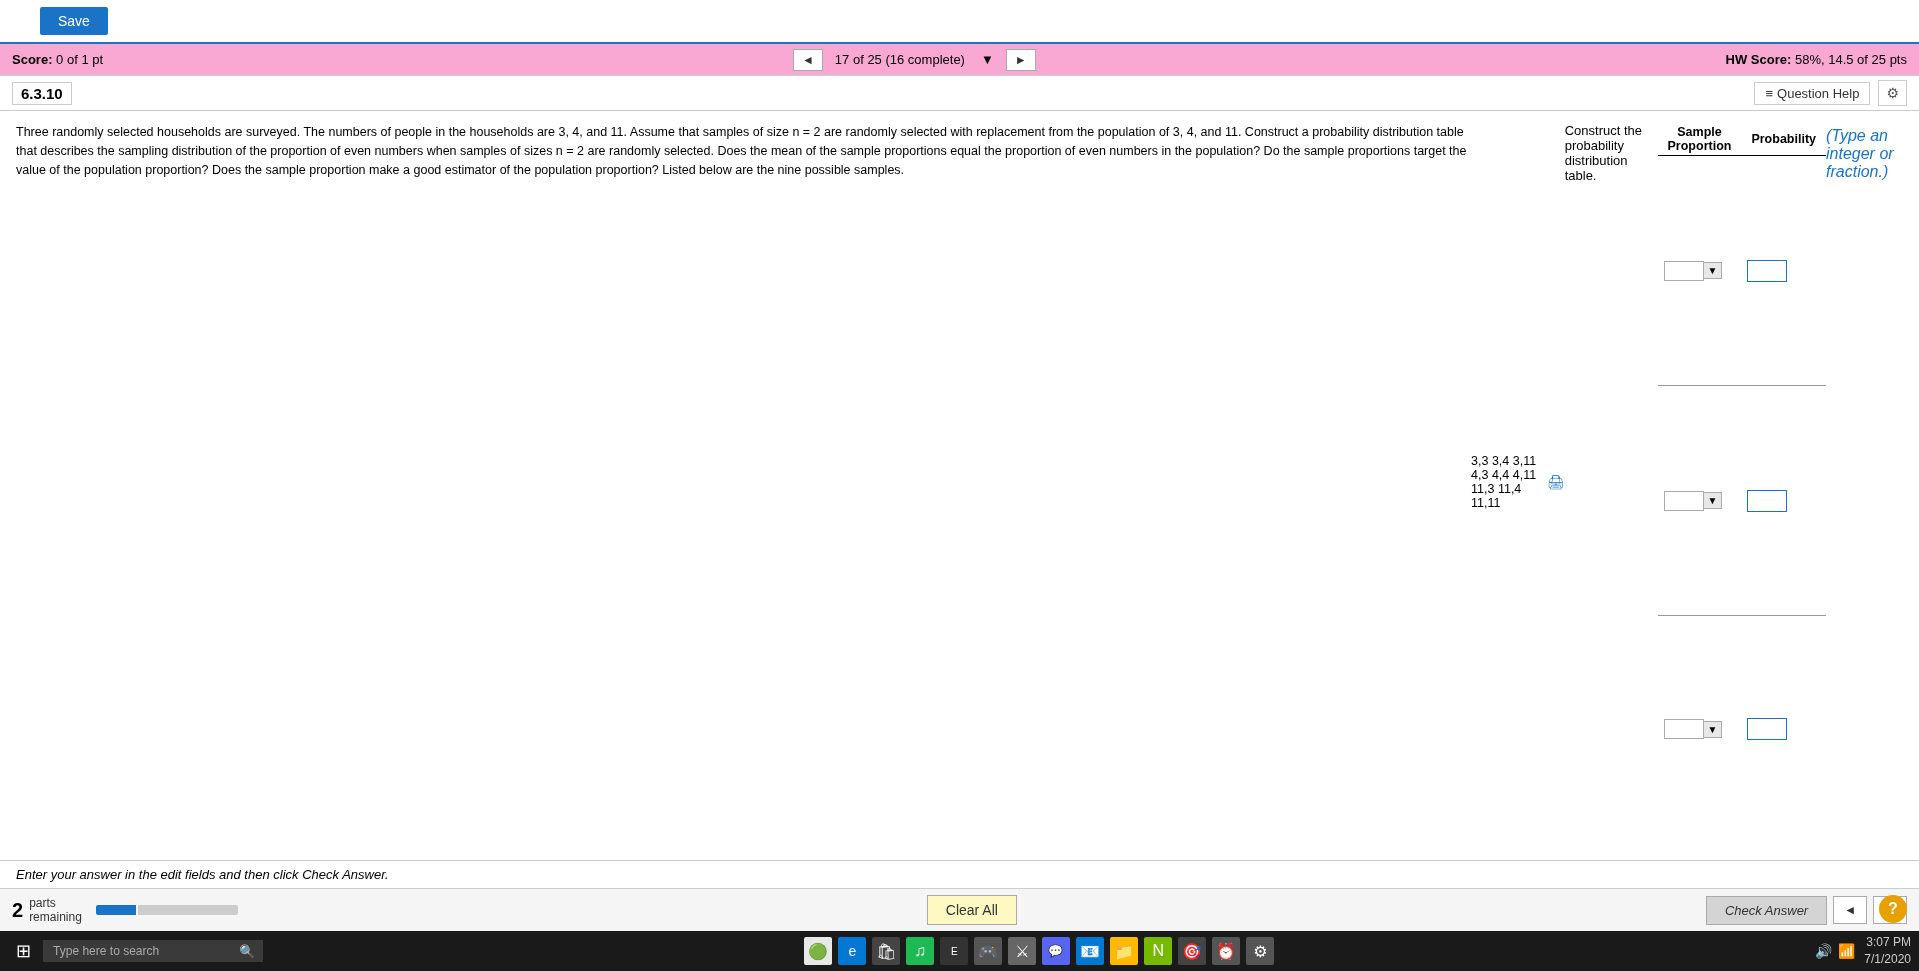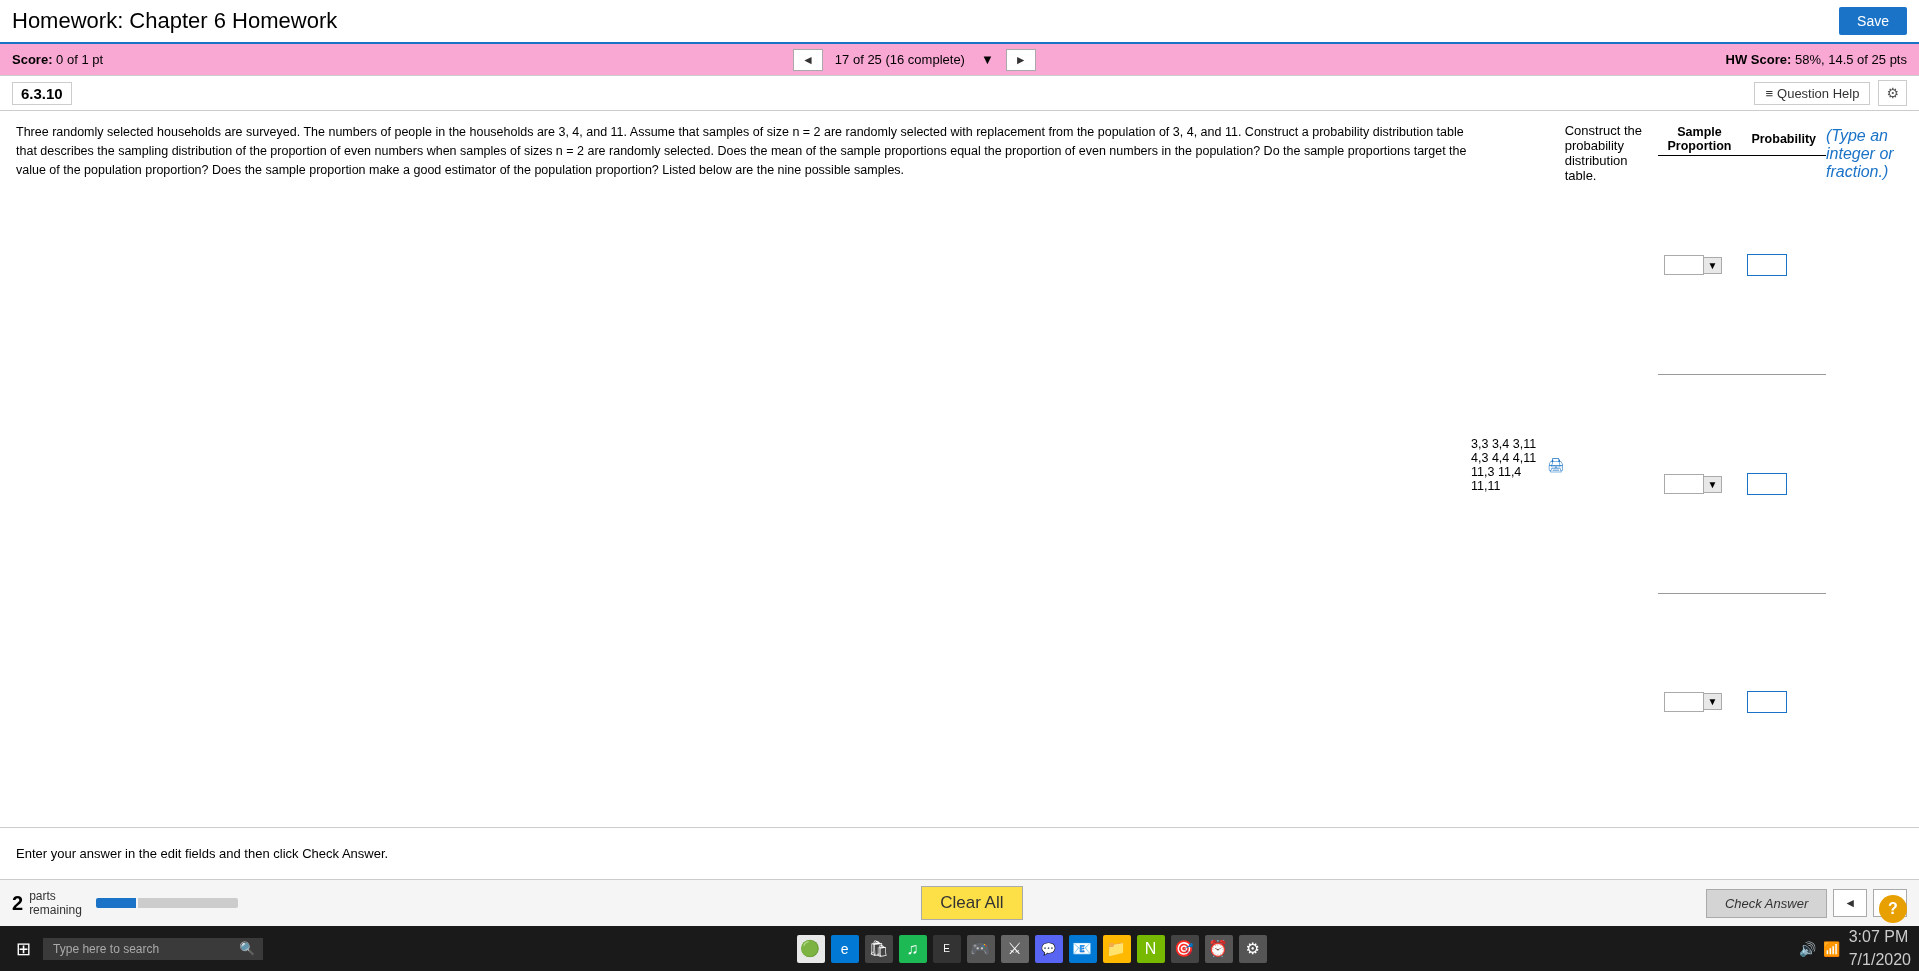--- a/index.html
+++ b/index.html
@@ -76,38 +76,39 @@
       padding: 2px 4px; font-size: 10px; cursor: pointer;
     }
     .prob-input {
       border: 1px solid #1a73c7; width: 40px; height: 22px;
       font-size: 12px; text-align: center; outline: none;
     }
     .fraction-hint { color: #1a73c7; font-size: 16px; margin-top: 4px; font-style: italic; }
 
     
     .bottom-instruction {
-      padding: 18px 16px; border-top: 1px solid #ccc; font-size: 13px; color: #000;
+      padding: 6px 16px; border-top: 1px solid #ccc; font-size: 13px; color: #000;
       background: #fff;
+      font-style: italic;
     }
     .bottom-actions {
       display: flex; align-items: center; justify-content: space-between;
       padding: 6px 12px; border-top: 1px solid #ccc; background: #f5f5f5;
       min-height: 42px;
     }
     .parts-remaining { display: flex; align-items: center; gap: 6px; font-size: 13px; }
     .parts-num { font-size: 20px; font-weight: bold; }
     .parts-label { font-size: 12px; color: #333; line-height: 1.2; }
     .progress-bar-container { display: flex; align-items: center; gap: 2px; margin-left: 8px; }
     .progress-filled { background: #1a73c7; height: 10px; width: 40px; border-radius: 2px 0 0 2px; }
     .progress-empty { background: #ccc; height: 10px; width: 100px; border-radius: 0 2px 2px 0; }
     .center-actions { display: flex; gap: 8px; }
     .clear-all-btn {
-      background: #fde047; border: 1px solid #aaa; padding: 6px 18px;
-      font-size: 17px; cursor: pointer; color: #333;
+      background: #fef9c3; border: 1px solid #aaa; padding: 6px 18px;
+      font-size: 14px; cursor: pointer; color: #333;
     }
     .right-actions { display: flex; align-items: center; gap: 6px; }
     .check-answer-btn {
       background: #d4d4d4; border: 1px solid #aaa; padding: 6px 18px;
       font-size: 13px; cursor: pointer; color: #333; font-style: italic;
     }
     .nav-arrow-btn {
       background: #fff; border: 1px solid #aaa; padding: 6px 10px;
       font-size: 12px; cursor: pointer; color: #333;
     }
@@ -120,36 +121,35 @@
     .taskbar-left { display: flex; align-items: center; gap: 4px; }
     .taskbar-start { background: #1a1a1a; border: none; color: #fff; font-size: 18px; padding: 4px 8px; cursor: pointer; }
     .taskbar-search {
       background: #3a3a3a; border: none; color: #fff; font-size: 12px;
       padding: 4px 10px; width: 220px; outline: none;
     }
     .taskbar-search::placeholder { color: #aaa; }
     .taskbar-apps { display: flex; align-items: center; gap: 6px; }
     .taskbar-app { width: 28px; height: 28px; border-radius: 2px; display: flex; align-items: center; justify-content: center; font-size: 16px; cursor: pointer; }
     .taskbar-right { display: flex; align-items: center; gap: 8px; font-size: 12px; color: #ccc; }
-    .taskbar-time { font-size: 16px; text-align: left; line-height: 1.4; }
+    .taskbar-time { font-size: 12px; text-align: right; line-height: 1.4; }
     .taskbar-icons { display: flex; align-items: center; gap: 6px; }
     .taskbar-icon { font-size: 14px; cursor: pointer; color: #ccc; }
 
     .help-circle {
       width: 28px; height: 28px; background: #e8a000; border-radius: 50%;
       display: flex; align-items: center; justify-content: center;
       color: #fff; font-weight: bold; font-size: 16px; cursor: pointer;
       position: fixed; bottom: 48px; right: 12px;
     }
   </style>
 </head>
 <body>
 
 <div class="top-header">
-  <span class="top-header-title">Homework: Chapter 6 Homework</span>
   <button class="save-btn">Save</button>
 </div>
 
 <div class="score-bar">
   <div>
     <strong>Score:</strong>
     <span>0 of 1 pt</span>
   </div>
   <div class="nav-controls">
     <button class="nav-btn">◄</button>

